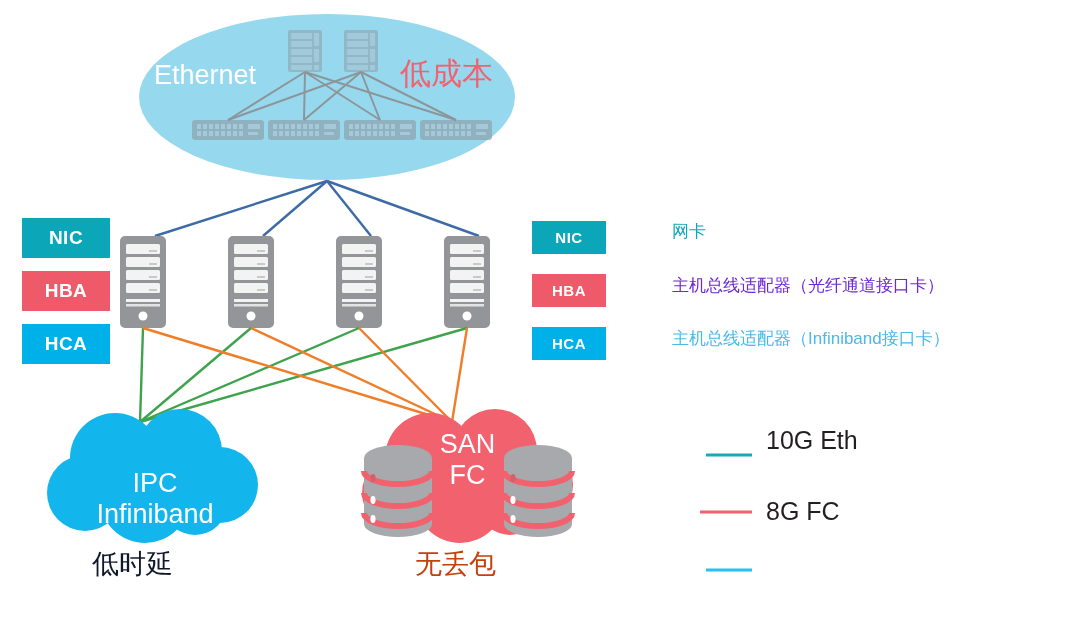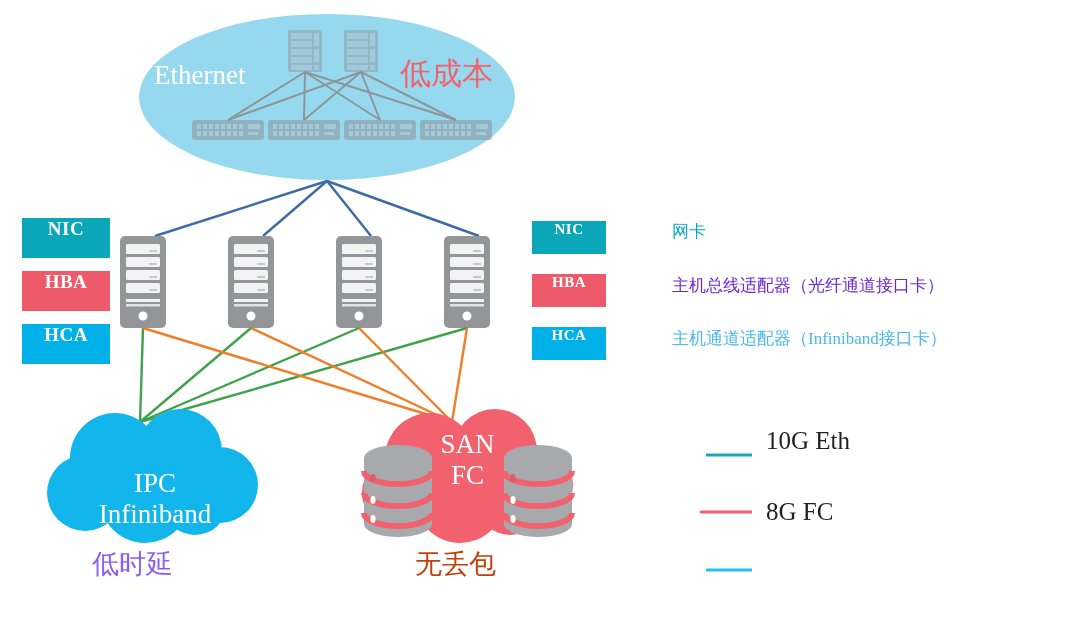--- a/index.html
+++ b/index.html
@@ -9,32 +9,32 @@
   }
   body {
     font-family: "Liberation Sans", "DejaVu Sans", sans-serif;
   }
   #canvas {
     position: relative;
     width: 1000px;
     height: 617px;
     background: #ffffff;
     overflow: hidden;
-    font-family: Liberation Serif, serif;
   }
   svg.layer {
     position: absolute;
     left: 0;
     top: 0;
     width: 1080px;
     height: 617px;
   }
   .badge {
     position: absolute;
     display: flex;
+    align-items: center;
     justify-content: center;
     color: #ffffff;
     font-weight: bold;
     letter-spacing: 0.5px;
   }
   .badge-lg {
     width: 88px;
     height: 40px;
     font-size: 19px;
   }
@@ -262,27 +262,27 @@
   <div class="side-label" style="left:628px; top:223px; color:#0ba7b8;">网卡</div>
 
   <div class="badge badge-sm" style="left:532px; top:274px; background:#ef5a6a;">
     <span>HBA</span>
   </div>
   <div class="side-label" style="left:628px; top:277px; color:#6d28d9;">主机总线适配器（光纤通道接口卡）</div>
 
   <div class="badge badge-sm" style="left:532px; top:327px; background:#00b0e8;">
     <span>HCA</span>
   </div>
-  <div class="side-label" style="left:628px; top:330px; color:#4ab8ea;">主机通道适配器（Infiniband接口卡）</div>
+  <div class="side-label" style="left:628px; top:330px; color:#4ab8ea;">主机总线适配器（Infiniband接口卡）</div>
 
   <div class="cloud-text" style="left:55px; top:440px; width:200px;margin-top:28px;">
     <div>IPC</div>
     <div>Infiniband</div>
   </div>
-  <div class="caption-red" style="left:92px; top:551px; color:#8b5cf6;">低时延</div>
+  <div class="caption-red" style="left:92px; top:551px; color:#0f172a;">低时延</div>
 
   <div class="cloud-text" style="left:400px; top:429px; width:135px;">
     <div>SAN</div>
     <div>FC</div>
   </div>
   <div class="caption-red" style="left:415px; top:551px; color:#c2410c;">无丢包</div>
 
   <div class="legend-text" style="left:766px; top:428px;">10G Eth</div>
   <div class="legend-text" style="left:766px; top:499px;">8G FC</div>
 

